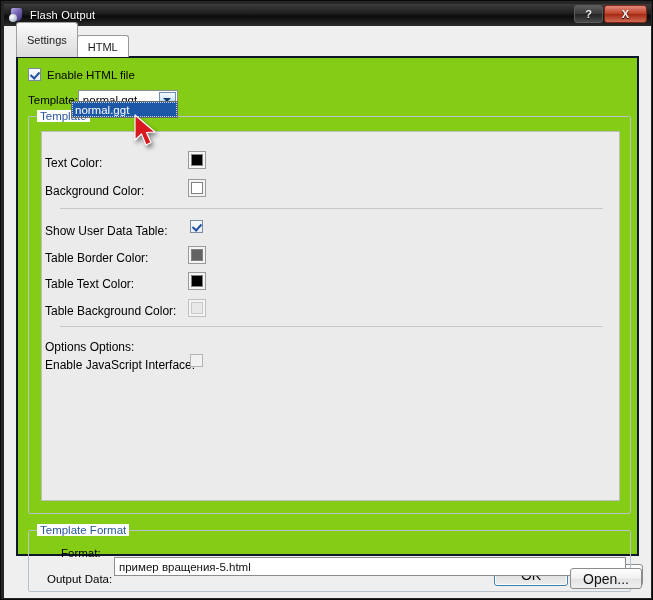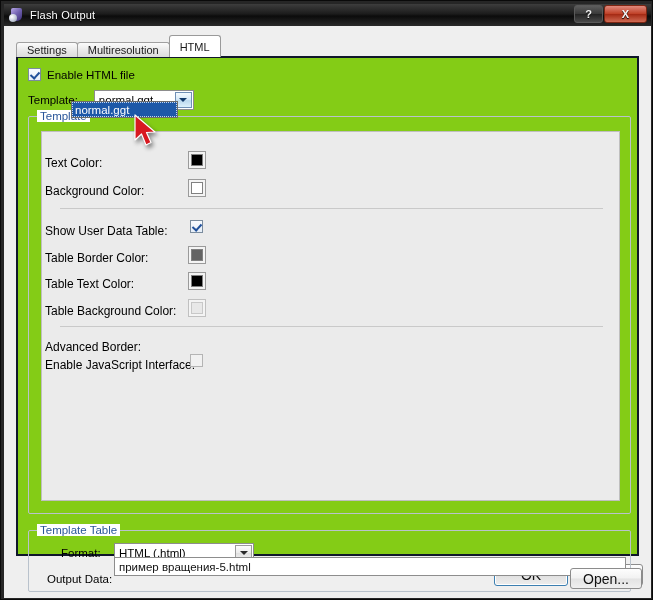--- a/index.html
+++ b/index.html
@@ -109,21 +109,21 @@
   
   .tabstrip {
     position: absolute;
     left: 12px; top: 9px;
     height: 22px;
     display: flex;
     align-items: flex-end;
     z-index: 4;
   }
   .tab {
-    height: 15px;
+    height: 35px;
     box-sizing: border-box;
     padding: 0 10px;
     display: flex; align-items: center;
     font-size: 11px;
     background: linear-gradient(to bottom, #fbfbfb 0%, #eaeaea 50%, #dcdcdc 100%);
     border: 1px solid #a0a0a0;
     border-bottom: none;
     border-radius: 3px 3px 0 0;
     margin-right: -1px;
     color: #1a1a1a;
@@ -176,21 +176,21 @@
     left: 10px; top: 10px;
     display: flex; align-items: center;
     gap: 6px;
     font-size: 11.5px;
   }
 
   .row-template {
     position: absolute;
     left: 10px; top: 32px;
     display: flex; align-items: center;
-    gap: 16px;
+    gap: 0;
     font-size: 11.5px;
   }
 
   .combo {
     position: relative;
     box-sizing: border-box;
     height: 20px;
     border: 1px solid #8d8d8d;
     background: #ffffff;
     display: flex; align-items: center;
@@ -358,21 +358,20 @@
     <div class="win-buttons">
       <div class="win-btn help">?</div>
       <div class="win-btn close">X</div>
     </div>
   </div>
 
   <div class="client">
 
     <div class="tabstrip">
       <div class="tab">Settings</div>
-      <div class="tab">Multiresolution</div>
       <div class="tab active">HTML</div>
     </div>
 
     <div class="tabpage">
 
       <div class="row-enable">
         <span class="chk checked"></span>
         <span>Enable HTML file</span>
       </div>
 
@@ -429,42 +428,36 @@
           <div class="opt-row" style="top:172px;">
             <span class="opt-label">Table Background Color:</span>
           </div>
           <div class="swatch disabled" style="left:146px; top:167px;">
             <div class="fill" style="background:#e8e8e8;"></div>
           </div>
 
           <div class="divider" style="left:18px; top:194px; width:543px;"></div>
 
           <div class="opt-row" style="top:208px;">
-            <span class="opt-label">Advanced Border:</span>
+            <span class="opt-label">Options Options:</span>
           </div>
 
           <div class="opt-row" style="top:226px;">
             <span class="opt-label">Enable JavaScript Interface:</span>
           </div>
           <span class="chk disabled" style="position:absolute; left:148px; top:222px;"></span>
 
         </div>
       </div>
 
       <div class="groupbox" style="left:10px; top:472px; width:603px; height:62px;">
-        <span class="group-label">Template Table</span>
+        <span class="group-label">Template Format</span>
 
         <span class="label-static" style="left:32px; top:16px;">Format:</span>
 
-        <span class="combo plain" style="position:absolute; left:85px; top:12px; width:140px;">
-          <span>HTML (.html)</span>
-          <span class="arrowbox">
-            <span class="arrow-down"></span>
-          </span>
-        </span>
 
         <span class="label-static" style="left:18px; top:42px;">Output Data:</span>
 
         <span class="field" style="left:85px; top:26px; width:512px;">пример вращения-5.html</span>
 
         <span class="btn" style="position:absolute; left:541px; top:37px; width:72px; height:21px;">Open...</span>
       </div>
 
     </div>
 

